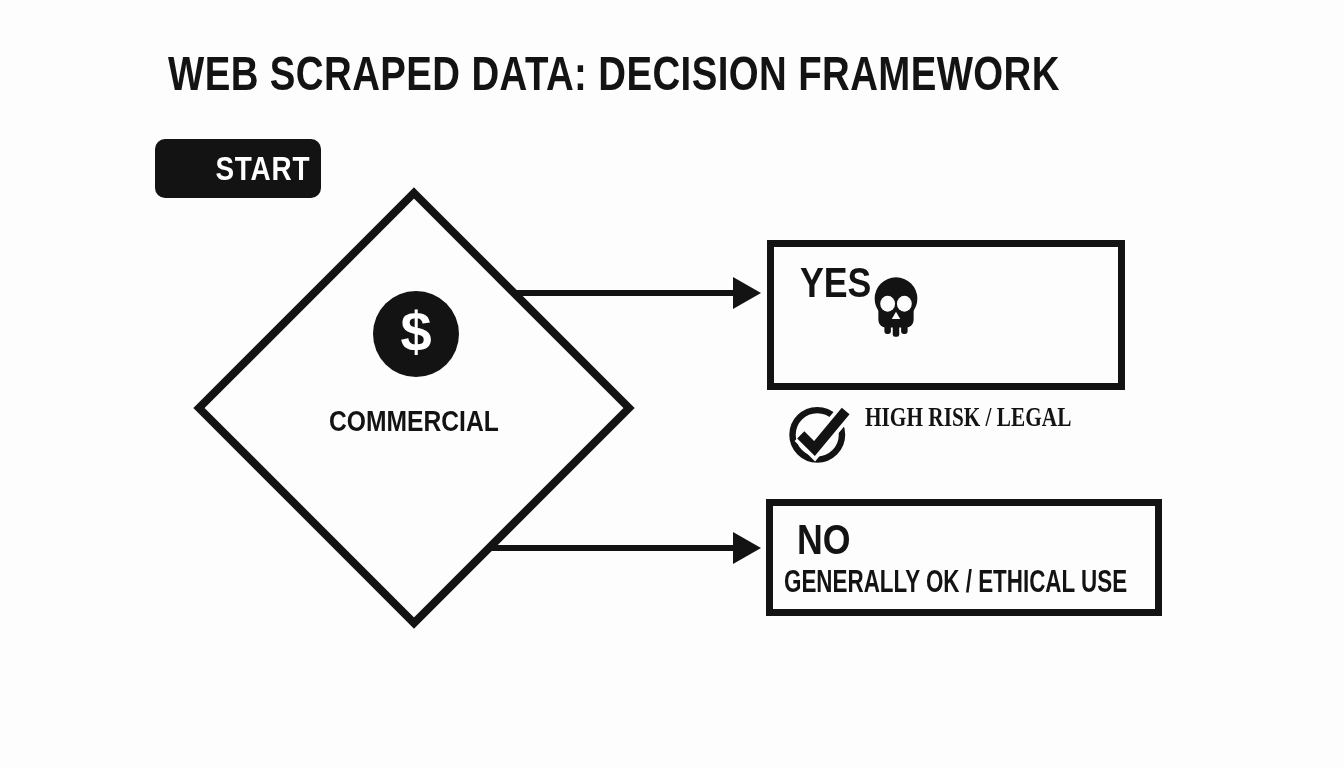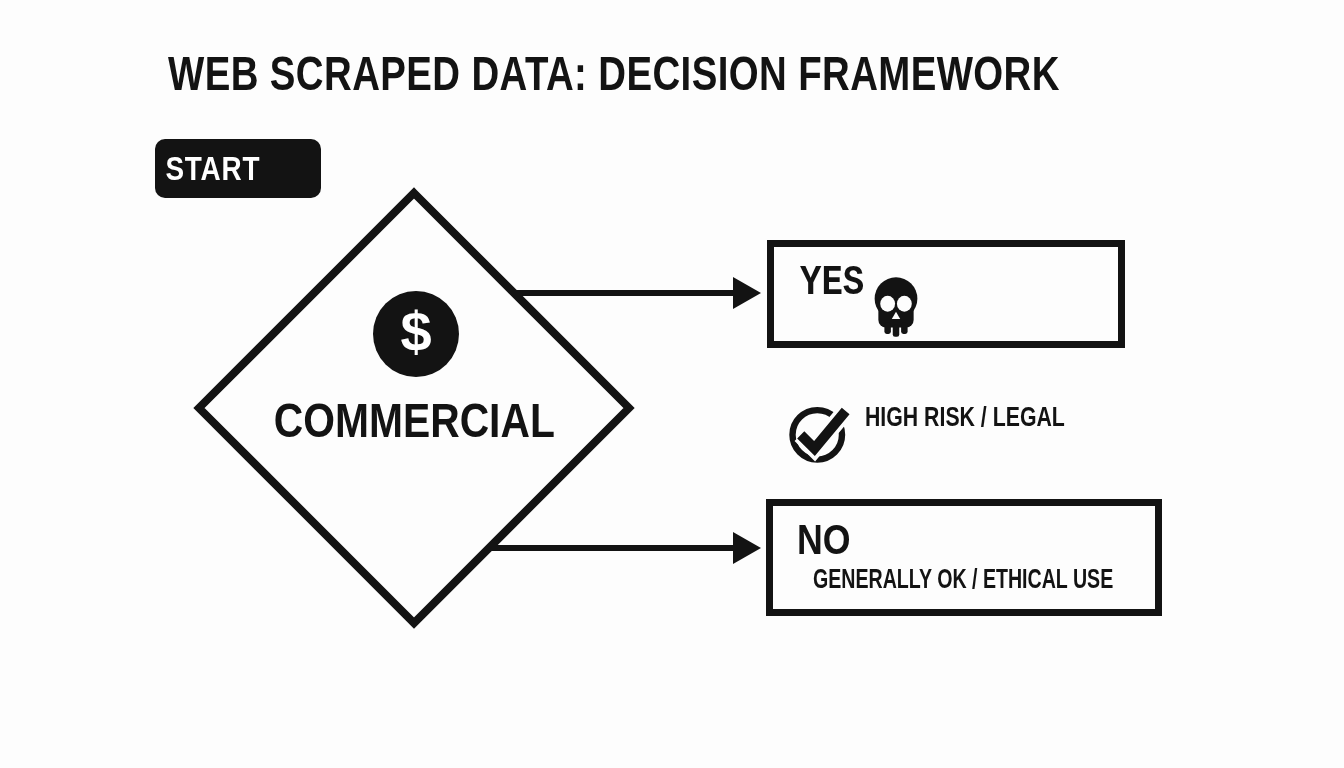--- a/index.html
+++ b/index.html
@@ -25,72 +25,72 @@
 
   .title {
     left: 168px; top: 50px;
     font-size: 48px; font-weight: 700; line-height: 1;
     letter-spacing: 0.5px;
   }
 
   .start-badge {
     left: 155px; top: 139px; width: 166px; height: 59px;
     background: #131313; border-radius: 10px;
-    display: flex; align-items: center; justify-content: flex-start;
+    display: flex; align-items: center; justify-content: flex-end;
   }
   .start-badge span {
     color: #ffffff; font-size: 34px; font-weight: 700; letter-spacing: 1px;
   }
 
   .wires { left: 0; top: 0; width: 1344px; height: 768px; }
 
   .dollar-circle {
     left: 373px; top: 291px; width: 86px; height: 86px;
     background: #131313; border-radius: 50%;
     display: flex; align-items: center; justify-content: center;
   }
   .dollar-circle span {
     color: #ffffff; font-size: 56px; font-weight: 700; line-height: 1;
     padding-bottom: 4px;
   }
 
   .decision-text {
     left: 199px; top: 396px; width: 430px;
     text-align: center;
-    font-size: 48px; font-weight: 700; line-height: 50px;
+    font-size: 29px; font-weight: 700; line-height: 50px;
   }
 
   .outcome-box {
     box-sizing: border-box;
     border: 7px solid #131313;
     background: #fdfdfd;
   }
-  .yes-box { left: 767px; top: 240px; width: 358px; height: 108px; font-family: Liberation Mono, monospace; }
+  .yes-box { left: 767px; top: 240px; width: 358px; height: 150px; }
   .no-box  { left: 766px; top: 499px; width: 396px; height: 117px; text-decoration: underline; }
 
   .yes-label {
     position: absolute; left: 26px; top: 15px;
     font-size: 42px; font-weight: 700; line-height: 1;
   }
   .skull { position: absolute; left: 96px; top: 29px; }
 
   .no-label {
     position: absolute; left: 24px; top: 13px;
     font-size: 42px; font-weight: 700; line-height: 1;
   }
   .no-sublabel {
-    position: absolute; left: 40px; top: 59px;
-    font-size: 28px; font-weight: 700; line-height: 1;
+    position: absolute; left: 11px; top: 59px;
+    font-size: 32px; font-weight: 700; line-height: 1;
   }
 
   .risk-note { left: 787px; top: 400px; display: flex; align-items: flex-start; }
   .risk-note .check-circle { flex: 0 0 auto; }
   .risk-text {
     margin-left: 12px; padding-top: 1px;
-    font-size: 28px; font-weight: 700; line-height: 32px;
+    font-size: 28px; font-weight: 700; line-height: 32px; font-family: Liberation Serif, serif;
   }
   .risk-text .line { display: block; }
 </style>
 </head>
 <body>
 
 <div class="canvas">
 
   <svg class="wires abs" viewBox="0 0 1344 768" xmlns="http://www.w3.org/2000/svg" aria-hidden="true">
     <polygon points="414,193 629,408 414,623 199,408" fill="#fdfdfd" stroke="#131313" stroke-width="8" stroke-linejoin="miter"></polygon>

